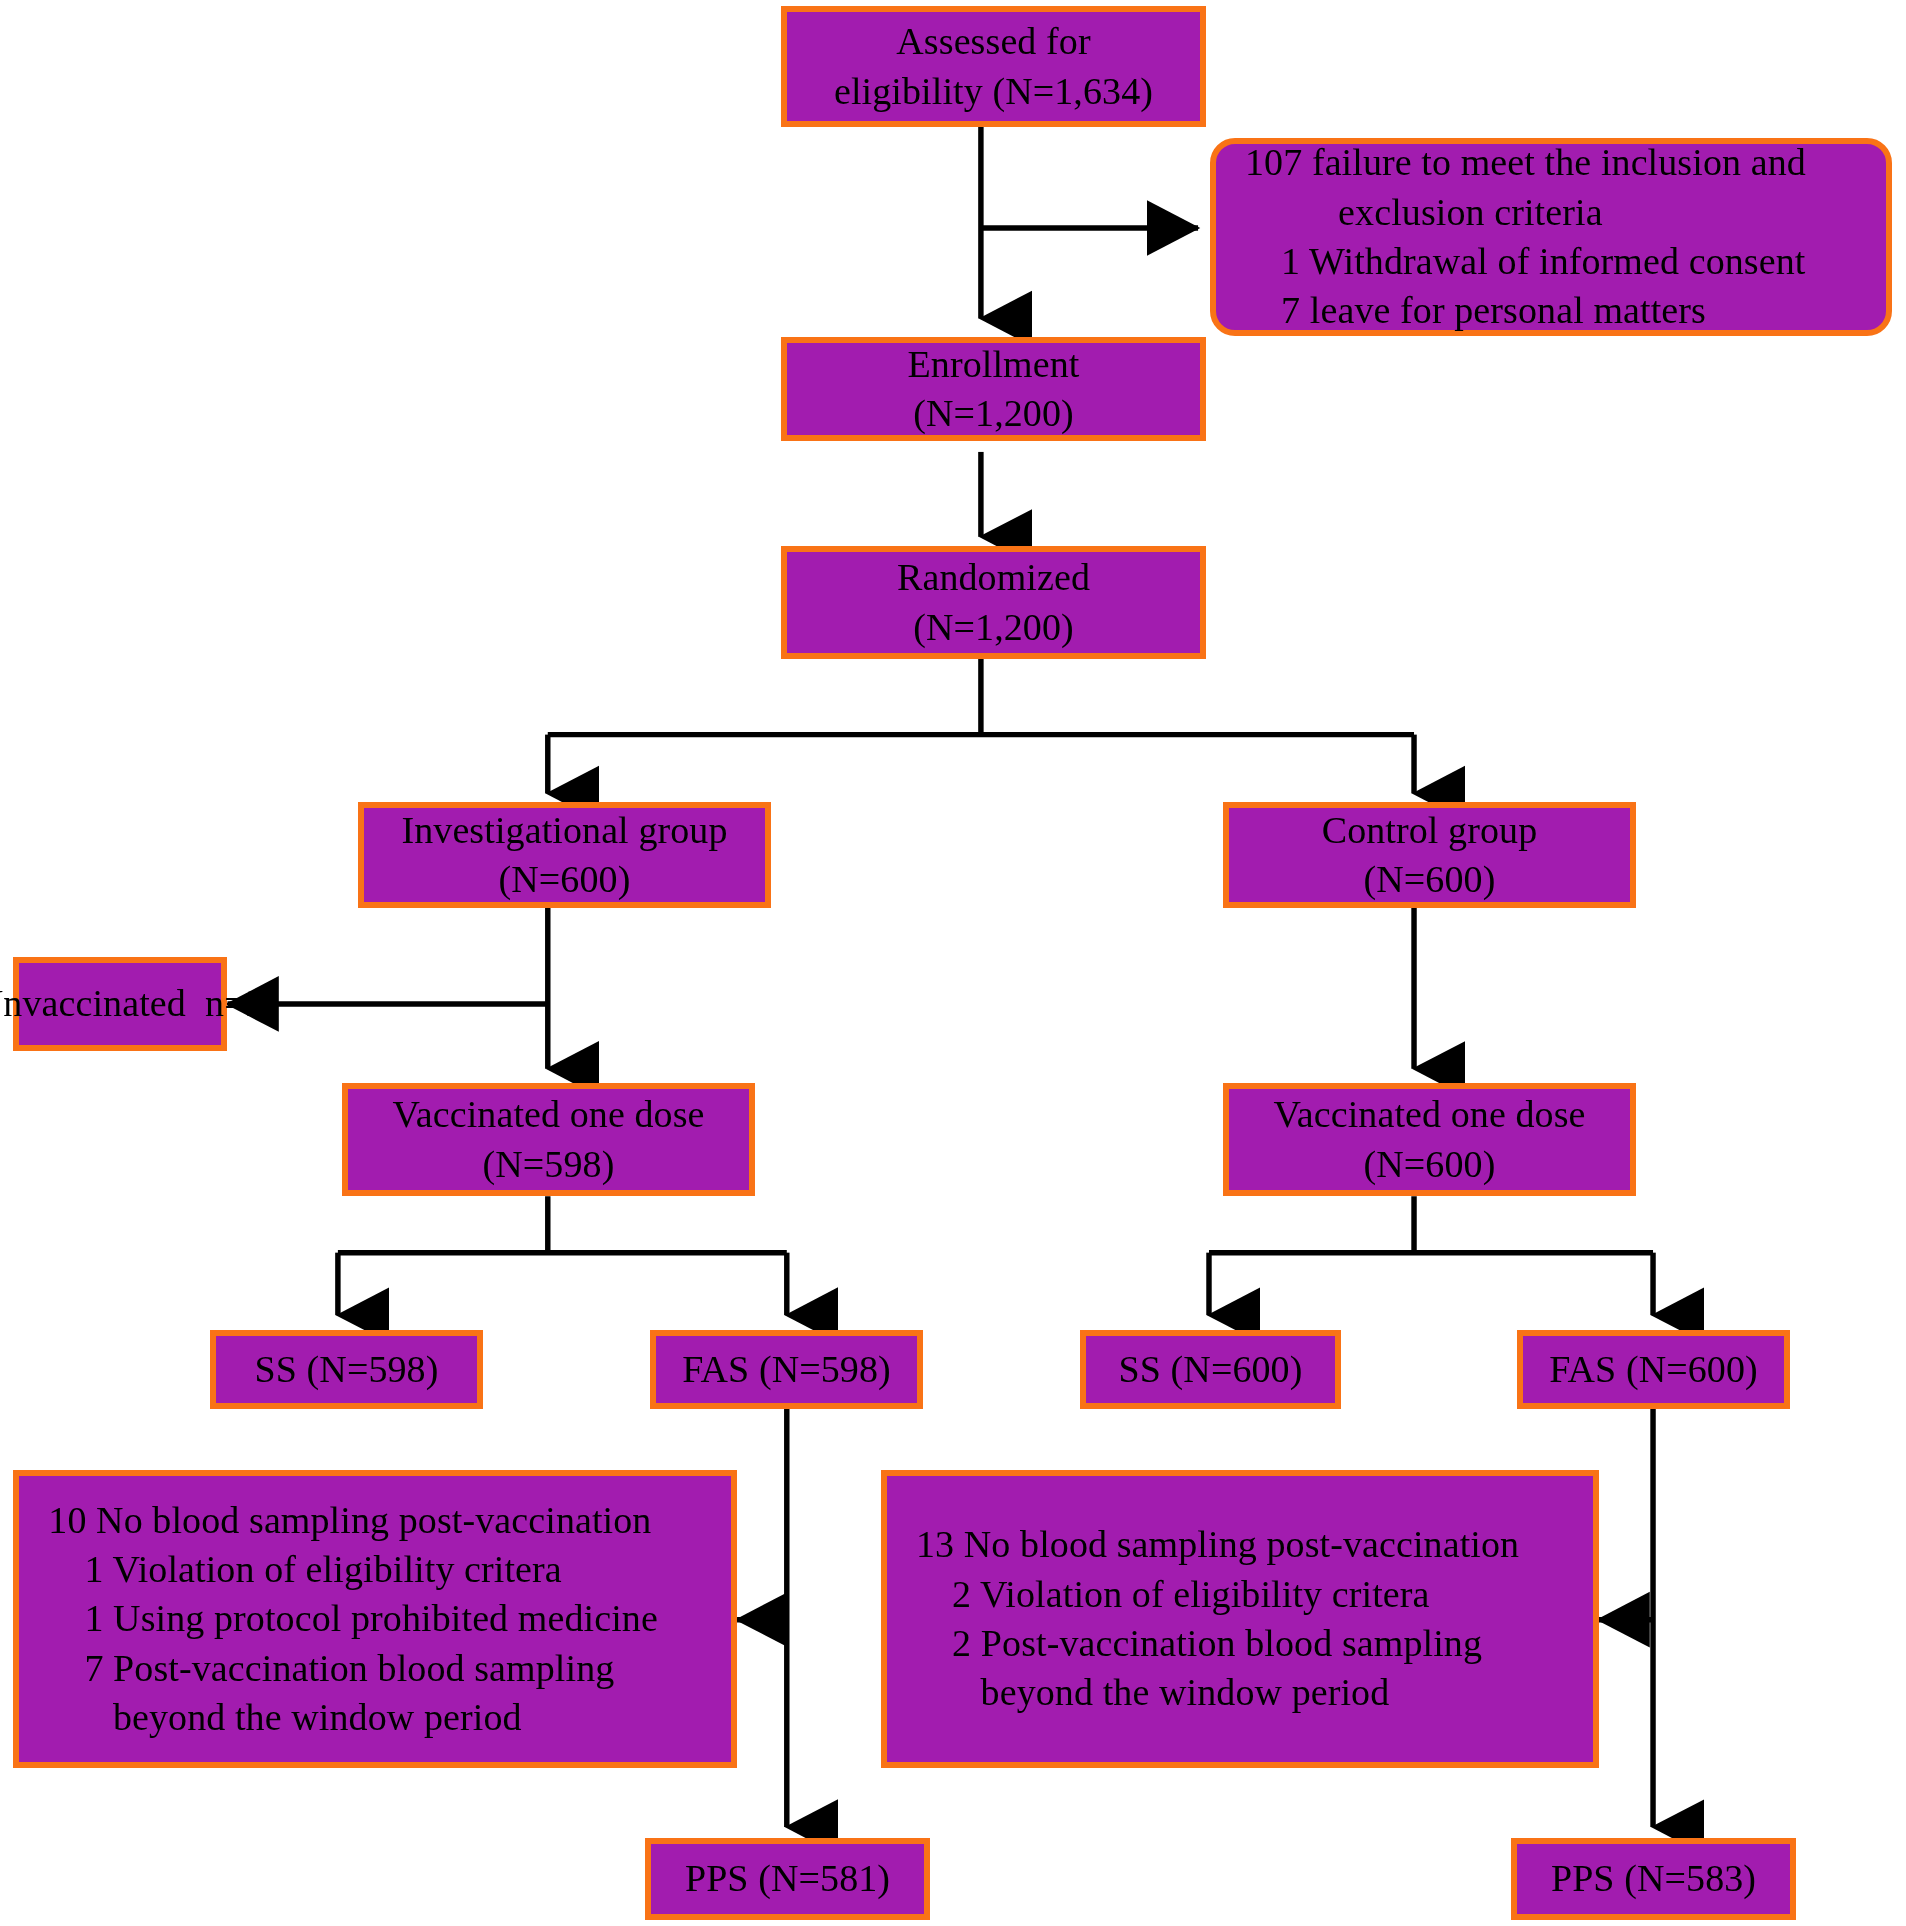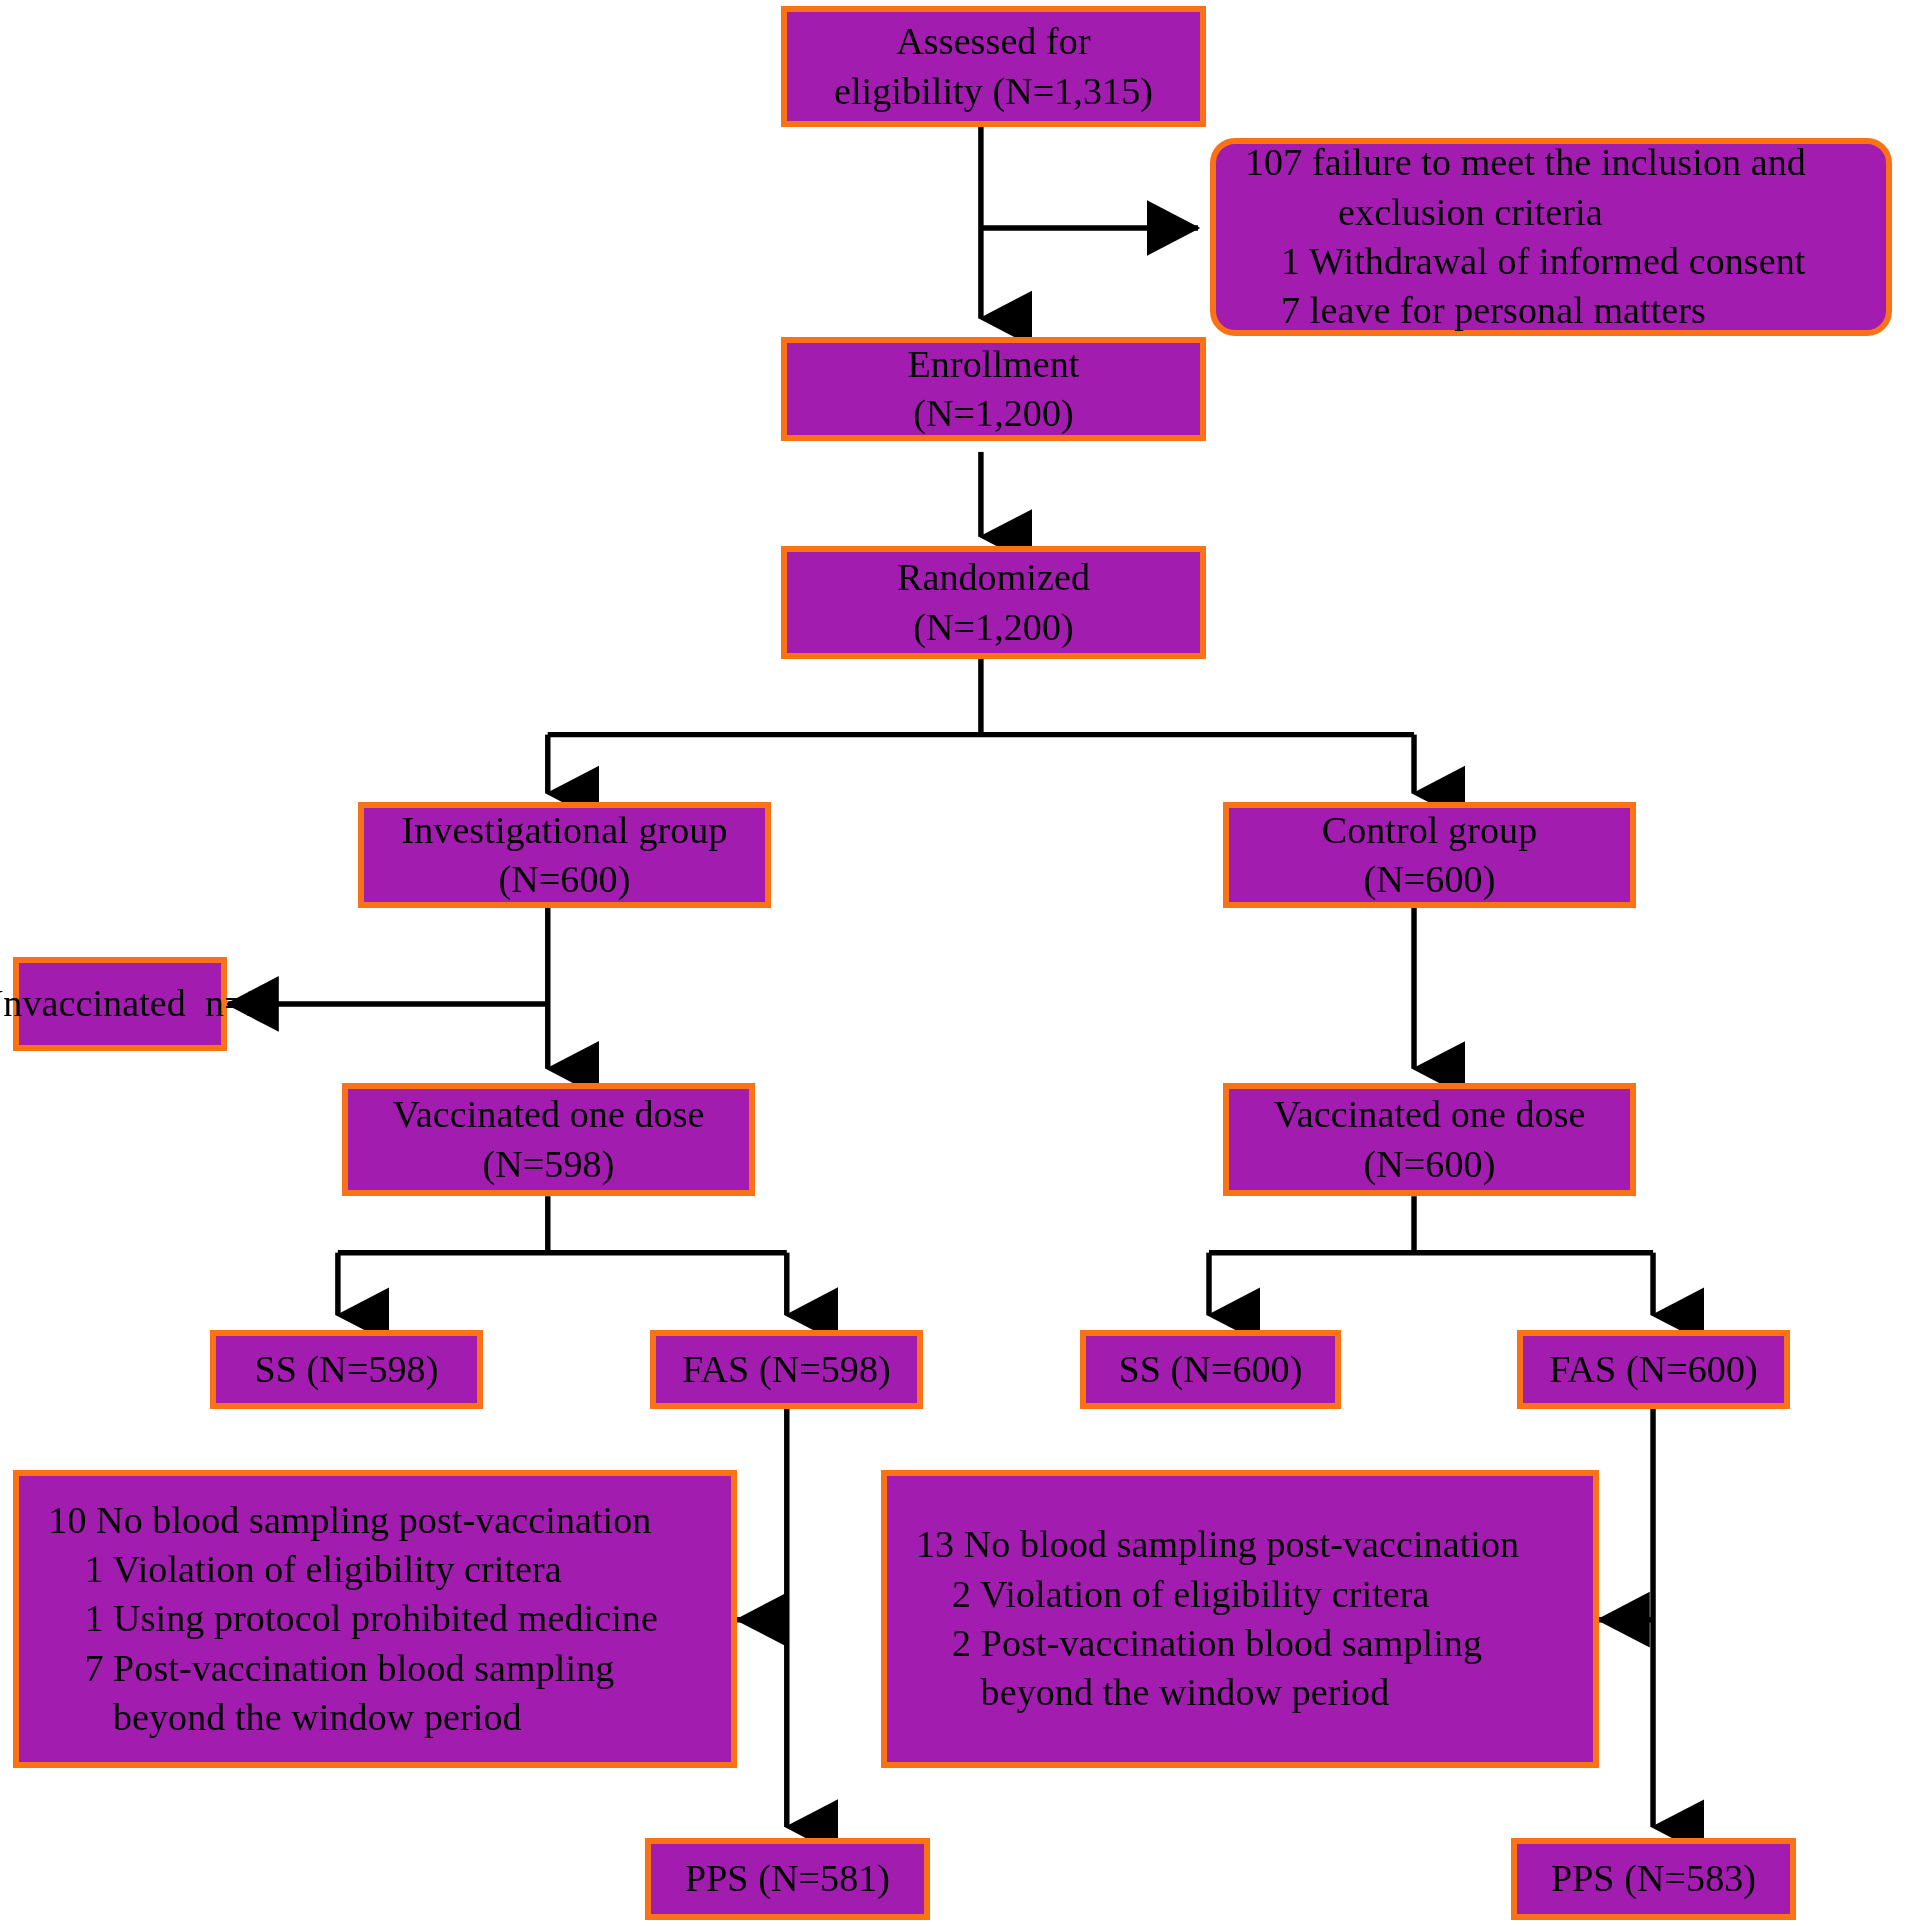--- a/index.html
+++ b/index.html
@@ -106,21 +106,21 @@
       <line x1="1297" y1="2670" x2="1215" y2="2670" stroke-width="9" marker-end="url(#arrowLeft)"></line>
 
       <line x1="2725" y1="2322" x2="2725" y2="3012" stroke-width="9" marker-end="url(#arrowDown)"></line>
       <line x1="2725" y1="2670" x2="2635" y2="2670" stroke-width="9" marker-end="url(#arrowLeft)"></line>
 
     </g>
   </svg>
 
   <div class="node" style="left:781px; top:6px; width:425px; height:121px;">
     <span class="line">Assessed for</span>
-    <span class="line">eligibility (N=1,315)</span>
+    <span class="line">eligibility (N=1,634)</span>
   </div>
 
   <div class="node left-align" style="left:1210px; top:138px; width:682px; height:198px; justify-content:center;border-radius:25px;">
     <span class="line">107 failure to meet the inclusion and</span>
     <span class="line indent-2">exclusion criteria</span>
     <span class="line indent-1">1 Withdrawal of informed consent</span>
     <span class="line indent-1">7 leave for personal matters</span>
   </div>
 
   <div class="node" style="left:781px; top:337px; width:425px; height:104px;">

